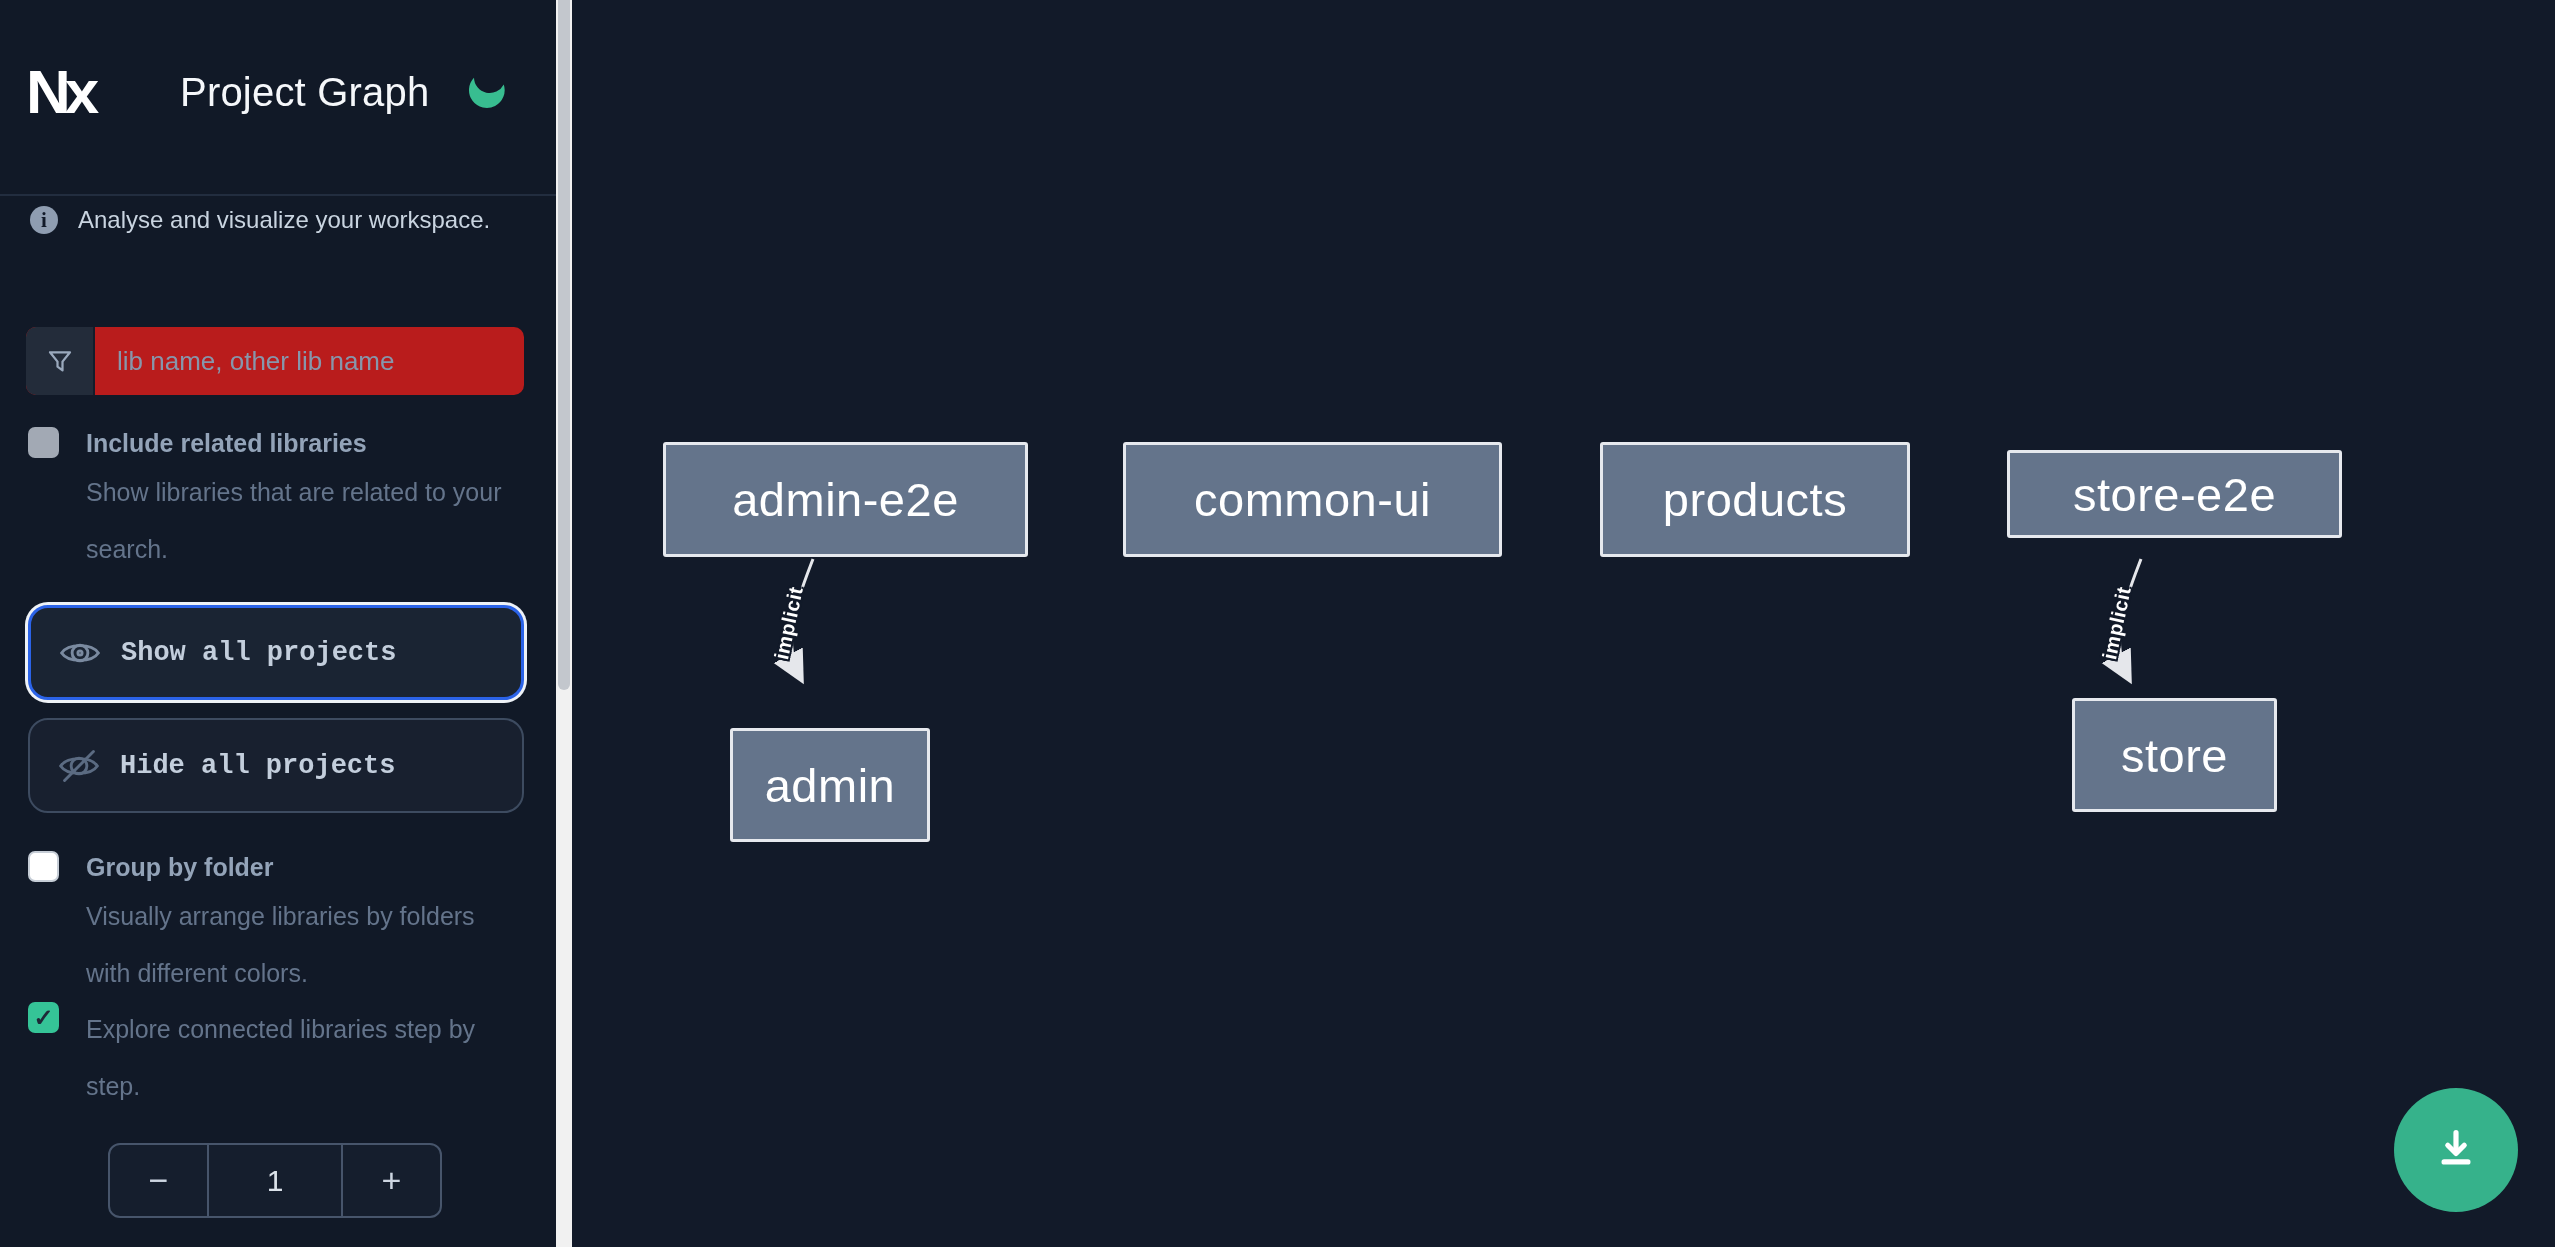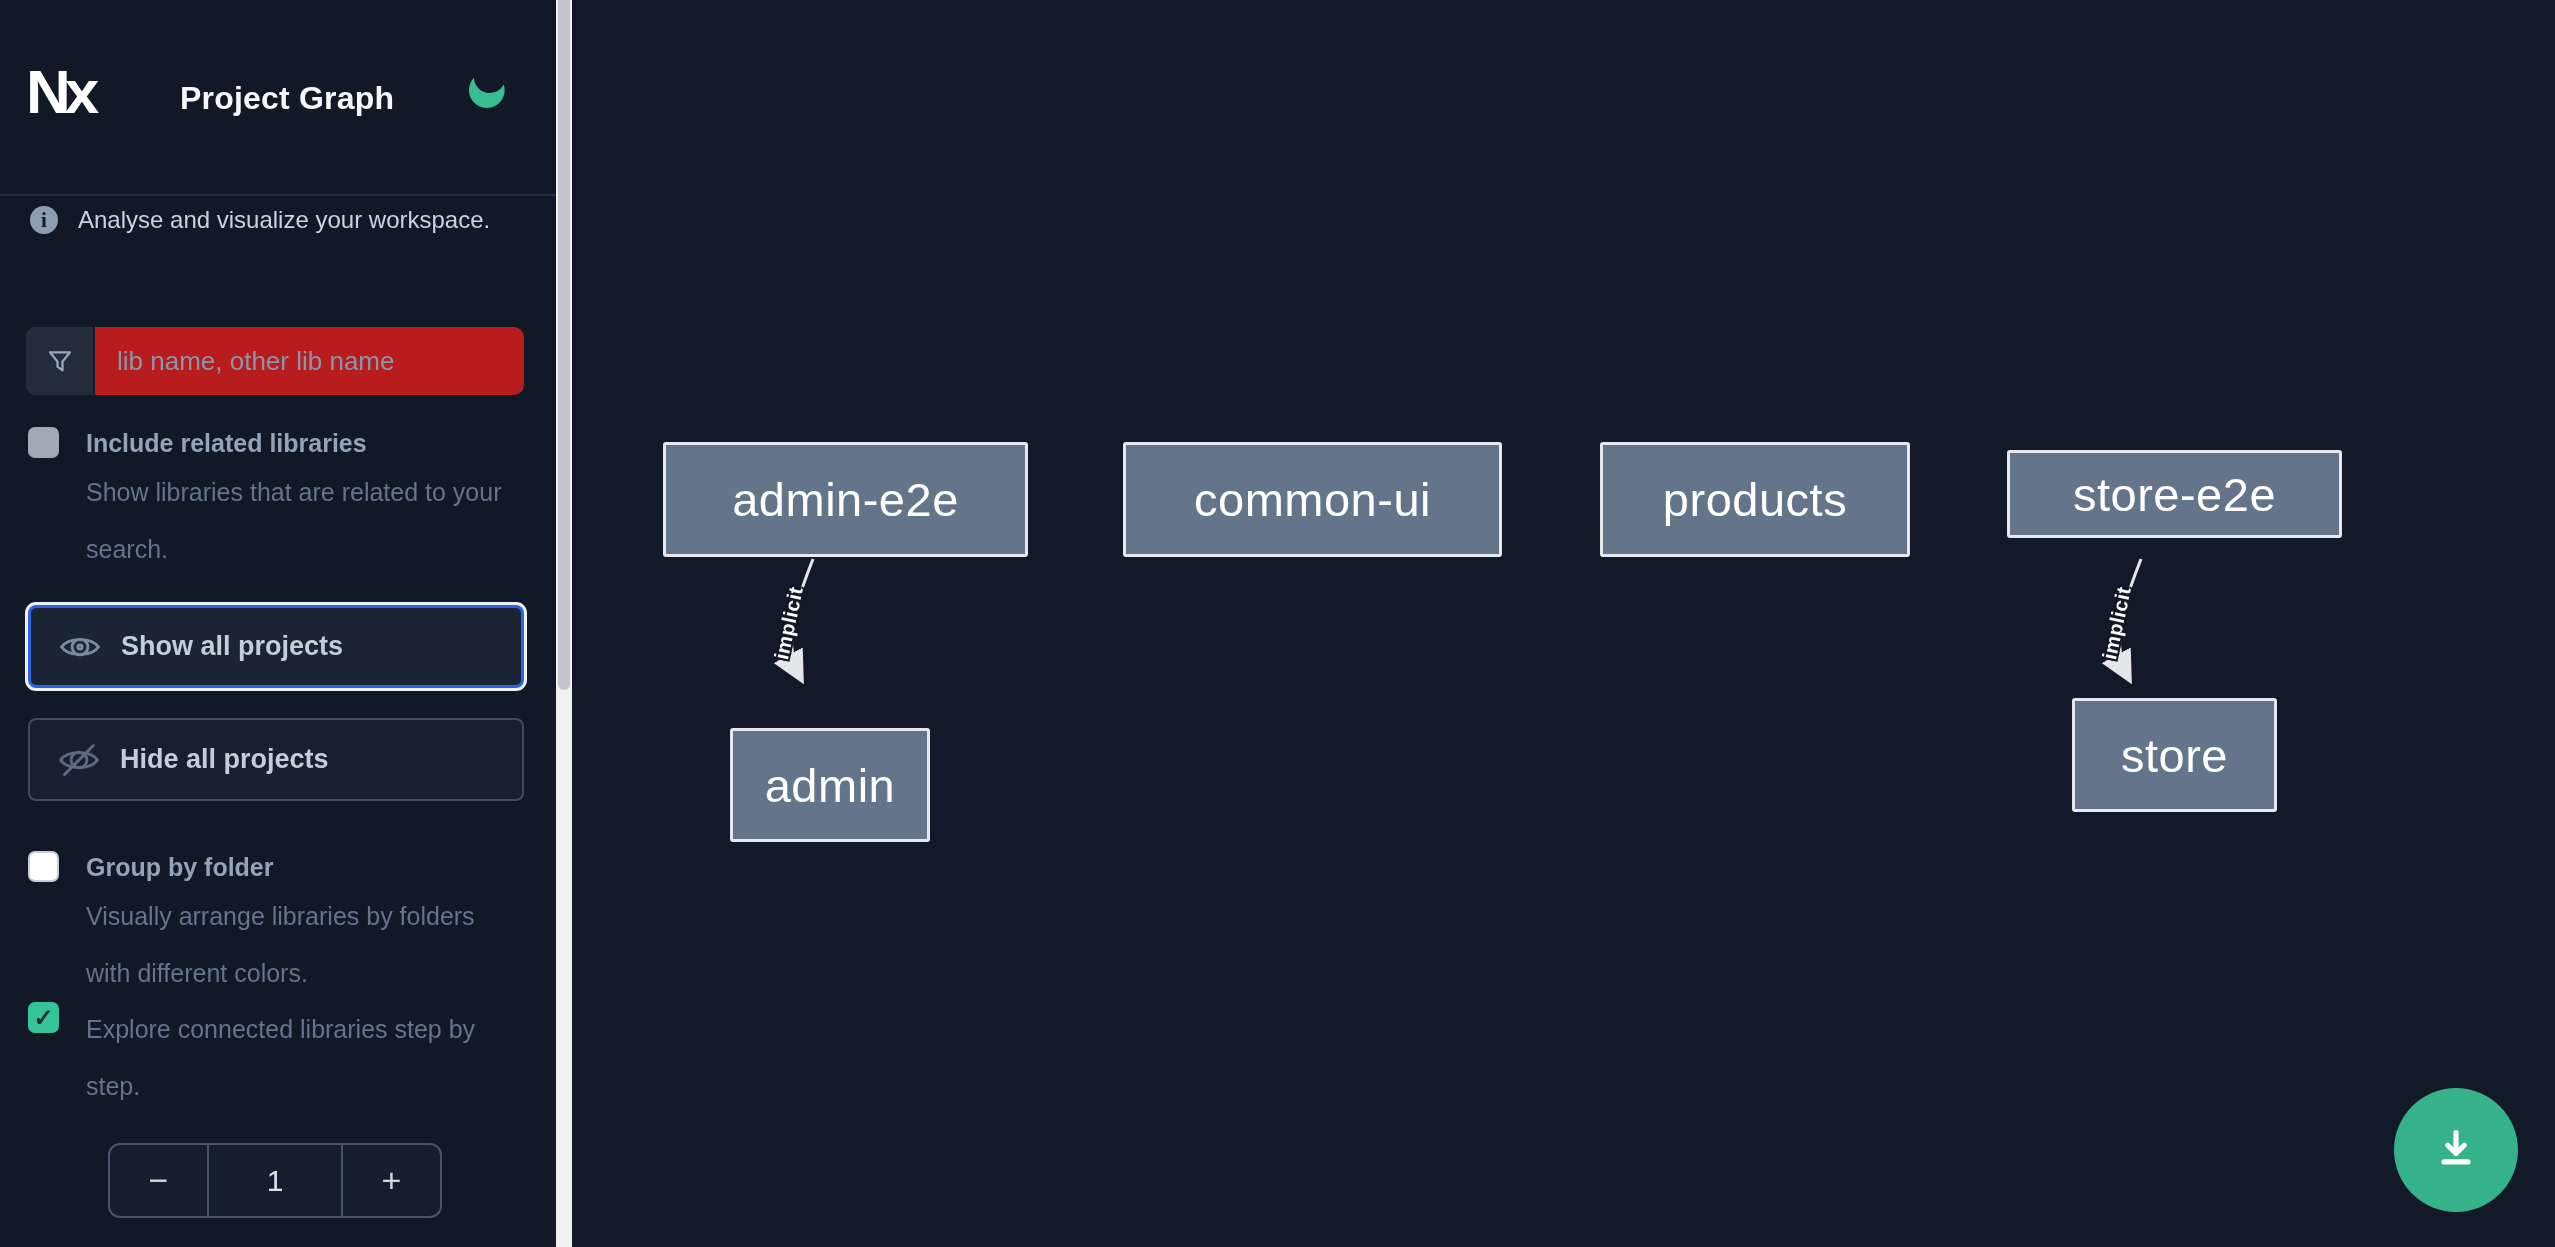--- a/index.html
+++ b/index.html
@@ -20,22 +20,22 @@
   .sb-header {
     position: absolute; left: 0; top: 0; width: 556px; height: 196px;
     border-bottom: 2px solid #222d3f;
   }
   .logo {
     position: absolute; left: 26px; top: 56px;
     font-size: 62px; font-weight: 900; letter-spacing: -6px;
     color: #ffffff;
   }
   .page-title {
-    position: absolute; left: 180px; top: 80px;
-    font-size: 32px; font-weight: 700; color: #f5f7fa;
+    position: absolute; left: 180px; top: 70px;
+    font-size: 40px; font-weight: 400; color: #f5f7fa;
     letter-spacing: 0.2px;
   }
   .moon { position: absolute; left: 466px; top: 70px; width: 42px; height: 42px; cursor: pointer; }
 
   .intro-row { position: absolute; left: 30px; top: 206px; width: 500px; display: flex; align-items: center; gap: 20px; }
   .info-icon {
     width: 28px; height: 28px; border-radius: 50%;
     background: #8f9db1; color: #121a29;
     font-size: 21px; font-weight: 800;
     display: flex; align-items: center; justify-content: center;
@@ -74,25 +74,25 @@
   .cb-white { background: #ffffff; border: 2px solid #c6cdd6; }
   .cb-green {
     background: #35c497; color: #1e2937;
     display: flex; align-items: center; justify-content: center;
     font-size: 24px; font-weight: 900;
   }
   .opt-label { margin-left: 58px; font-size: 25px; font-weight: 700; color: #93a3b8; line-height: 38px; }
   .opt-desc  { margin-left: 58px; width: 432px; font-size: 25px; color: #64748b; line-height: 57px; margin-top: 2px; }
 
   .sb-button {
-    position: absolute; left: 28px; width: 496px; height: 83px;
-    border-radius: 8px; display: flex; align-items: center;
+    position: absolute; left: 28px; width: 496px; height: 95px;
+    border-radius: 20px; display: flex; align-items: center;
     cursor: pointer; background: #18202f;
     border: 2px solid #3d4b60;
-    font-family: Liberation Sans, sans-serif;
+    font-family: Liberation Mono, monospace;
   }
   .btn-show {
     top: 605px; background: #1a2433;
     border: 3px solid #2b63e8;
     box-shadow: 0 0 0 3px #eef2f7;
   }
   .btn-hide { top: 718px; }
   .sb-button .btn-icon { margin-left: 28px; width: 42px; height: 42px; flex: 0 0 auto; }
   .sb-button .btn-label { margin-left: 20px; font-size: 27px; font-weight: 600; color: #c3cedc; }
 

